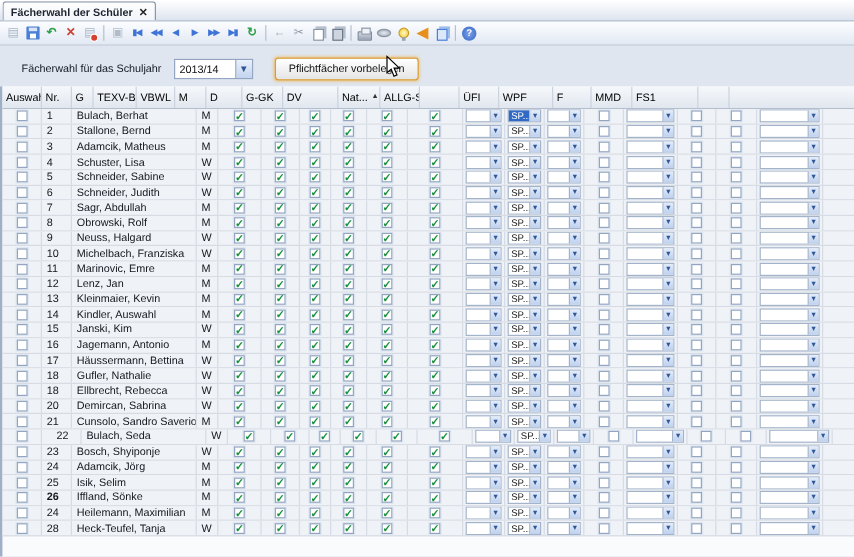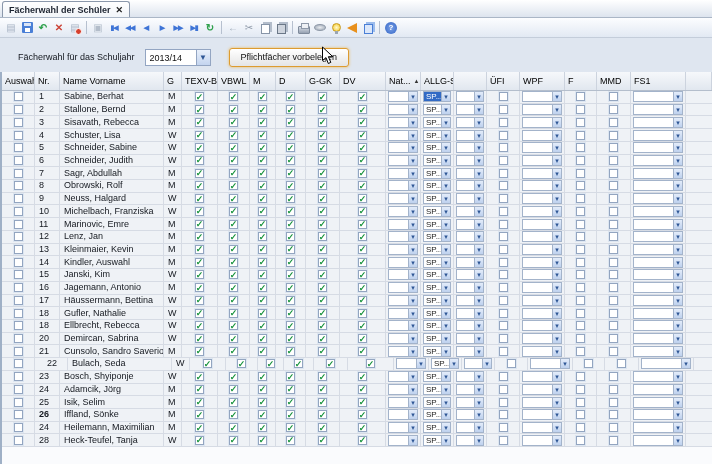--- a/index.html
+++ b/index.html
@@ -149,21 +149,20 @@
       <span class="combo-val">2013/14</span>
       <span class="combo-btn">▼</span>
     </div>
     <button class="prefill">Pflichtfächer vorbelegen</button>
   </div>
 
   <div class="grid" id="grid">
       <div class="g-headrow">
         <div class="g-head" style="width: 33px;">Auswahl</div>
         <div class="g-head" style="width: 25px;">Nr.</div>
-        <div class="g-head" style="width: 104px;">Name Vorname</div>
         <div class="g-head" style="width: 18px;">G</div>
         <div class="g-head" style="width: 36px;">TEXV-B...</div>
         <div class="g-head" style="width: 32px;">VBWL</div>
         <div class="g-head" style="width: 26px;">M</div>
         <div class="g-head" style="width: 30px;">D</div>
         <div class="g-head" style="width: 34px;">G-GK</div>
         <div class="g-head" style="width: 46px;">DV</div>
         <div class="g-head" style="width: 35px;">Nat...<span class="sortarrow">▲</span></div>
         <div class="g-head" style="width: 33px;">ALLG-SP</div>
         <div class="g-head" style="width: 33px;"></div>
@@ -172,21 +171,21 @@
         <div class="g-head" style="width: 32px;">F</div>
         <div class="g-head" style="width: 34px;">MMD</div>
         <div class="g-head" style="width: 55px;">FS1</div>
         <div class="g-head nob" style="width: 26px;"></div>
       </div>
       <div class="g-row">
         <div class="g-cell ctr" style="width: 33px;">
           <span class="cb"></span>
         </div>
         <div class="g-cell txt" style="width: 25px;">1</div>
-        <div class="g-cell txt" style="width: 104px;">Sabine, Berhat</div>
+        <div class="g-cell txt" style="width: 104px;">Bulach, Berhat</div>
         <div class="g-cell txt" style="width: 18px;">M</div>
         <div class="g-cell ctr" style="width: 36px;">
           <span class="cb on"></span>
         </div>
         <div class="g-cell ctr" style="width: 32px;">
           <span class="cb on"></span>
         </div>
         <div class="g-cell ctr" style="width: 26px;">
           <span class="cb on"></span>
         </div>
@@ -304,21 +303,21 @@
             <span class="btn">▾</span>
           </span>
         </div>
         <div class="g-cell nob" style="width: 26px;"></div>
       </div>
       <div class="g-row">
         <div class="g-cell ctr" style="width: 33px;">
           <span class="cb"></span>
         </div>
         <div class="g-cell txt" style="width: 25px;">3</div>
-        <div class="g-cell txt" style="width: 104px;">Sisavath, Rebecca</div>
+        <div class="g-cell txt" style="width: 104px;">Adamcik, Matheus</div>
         <div class="g-cell txt" style="width: 18px;">M</div>
         <div class="g-cell ctr" style="width: 36px;">
           <span class="cb on"></span>
         </div>
         <div class="g-cell ctr" style="width: 32px;">
           <span class="cb on"></span>
         </div>
         <div class="g-cell ctr" style="width: 26px;">
           <span class="cb on"></span>
         </div>

